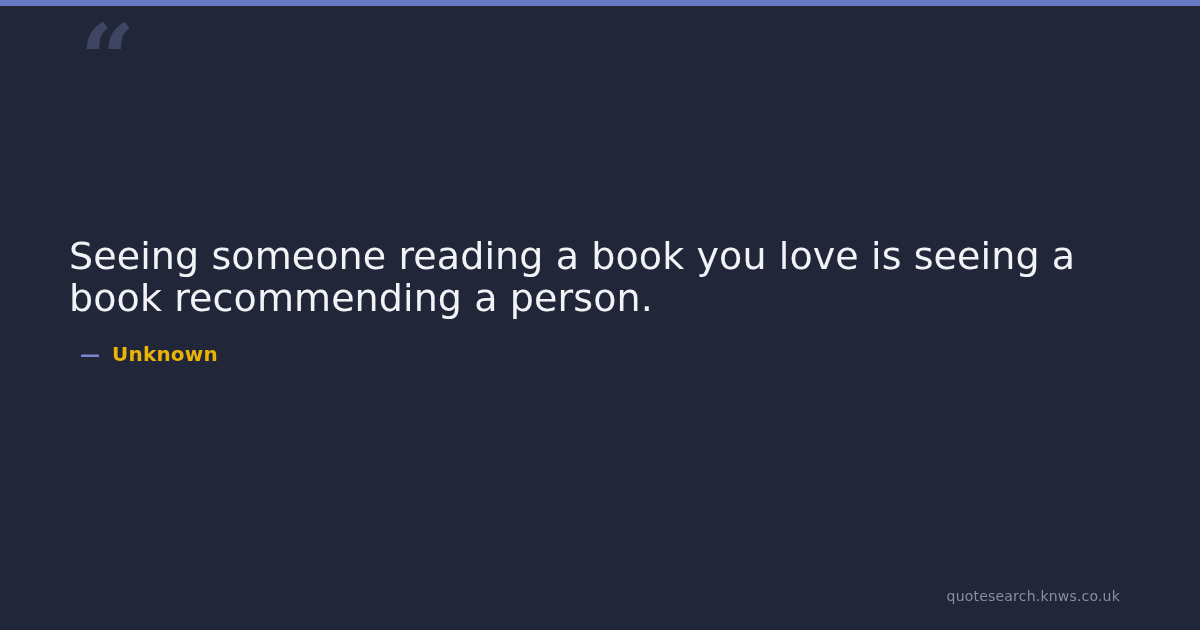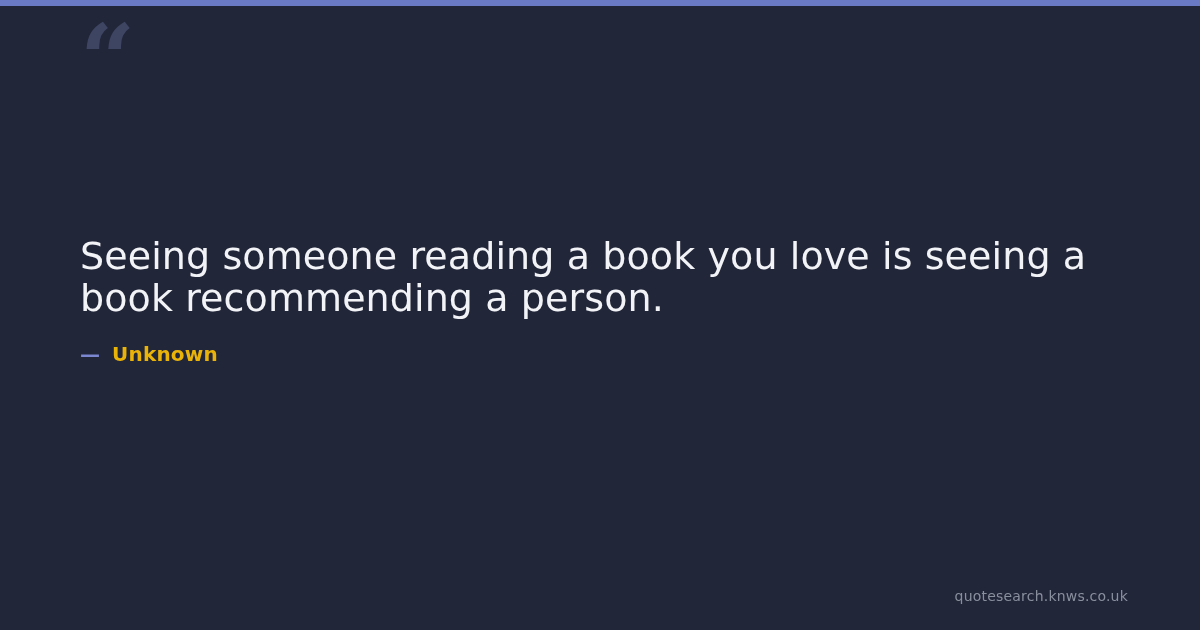--- a/index.html
+++ b/index.html
@@ -36,21 +36,21 @@
     font-family: "DejaVu Serif", "Liberation Serif", serif;
     font-size: 96px;
     font-weight: 700;
     line-height: 1;
     color: #3d4563;
     letter-spacing: -2px;
     user-select: none;
   }
   .quote-block {
     position: absolute;
-    left: 80px;
+    left: 69px;
     top: 236px;
     width: 1010px;
   }
   .quote-text {
     margin: 0;
     font-size: 38px;
     line-height: 1.1;
     font-weight: 400;
     color: #f2f3f7;
     letter-spacing: 0.1px;
@@ -71,21 +71,21 @@
   }
   .attr-name {
     font-size: 20px;
     font-weight: 700;
     color: #eab308;
     line-height: 1;
     letter-spacing: 0.2px;
   }
   .footer-watermark {
     position: absolute;
-    right: 72px;
+    right: 80px;
     bottom: 26px;
     font-size: 14px;
     color: #8a8f9e;
     letter-spacing: 0.2px;
   }
 </style>
 </head>
 <body>
 
 <div class="card">

